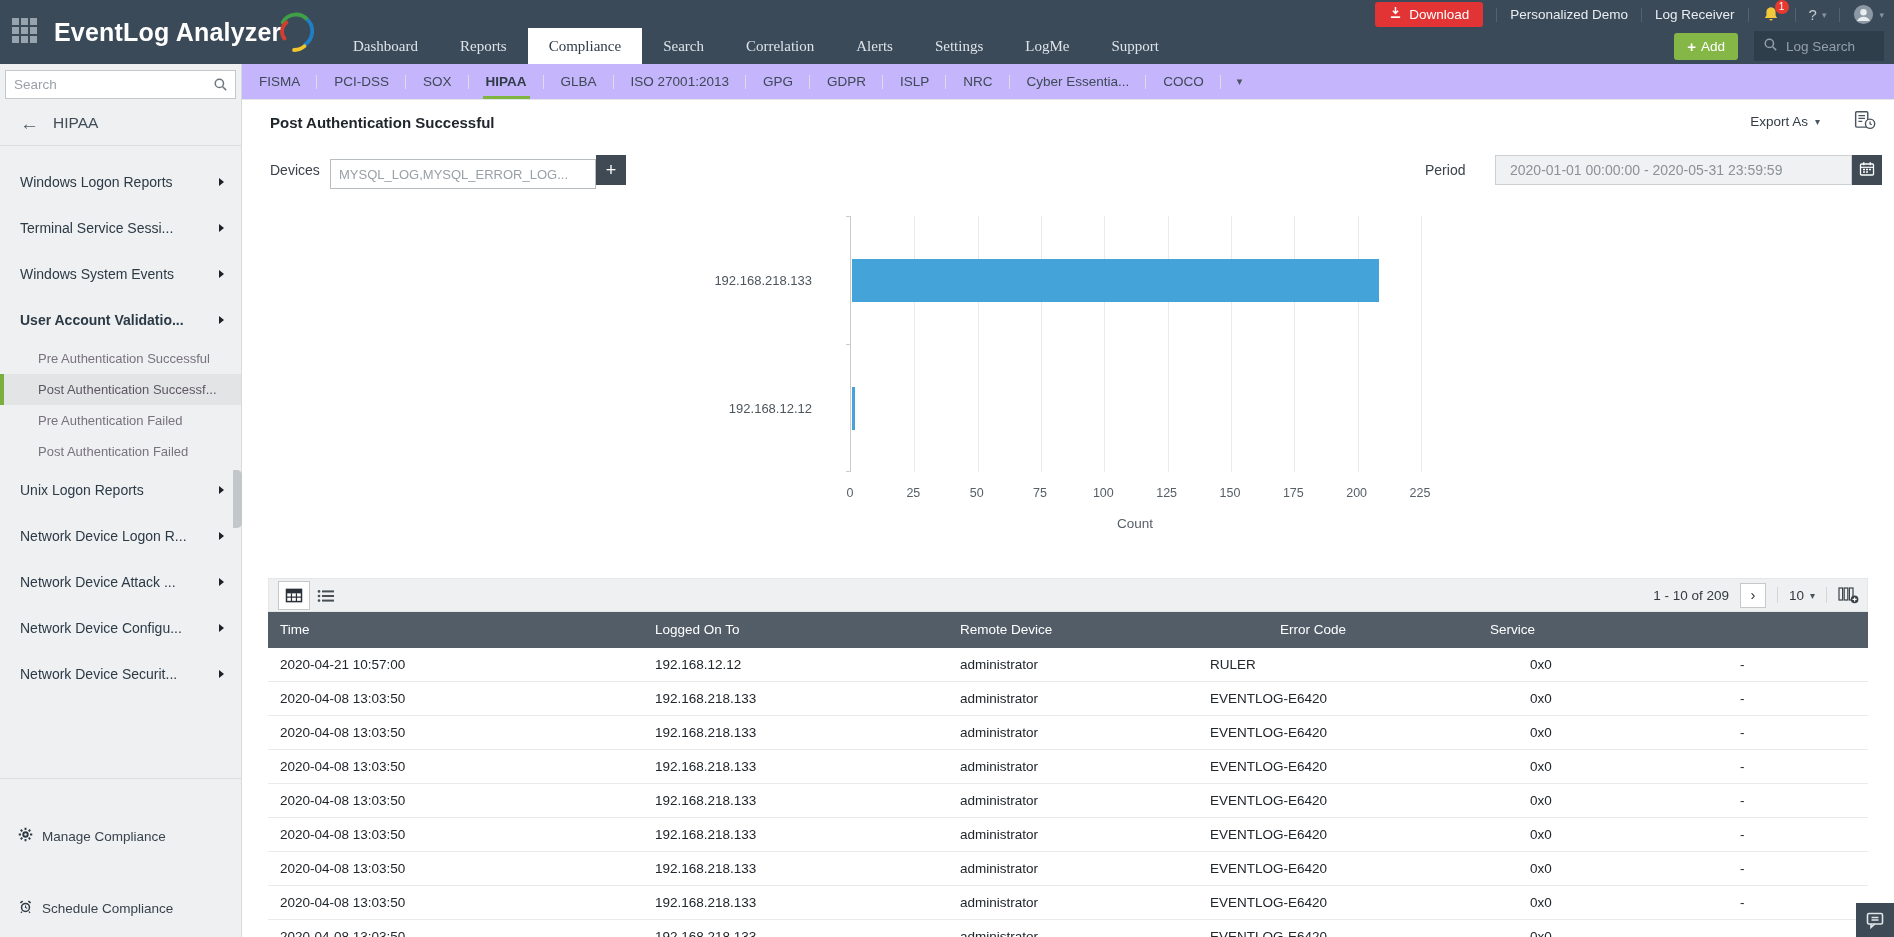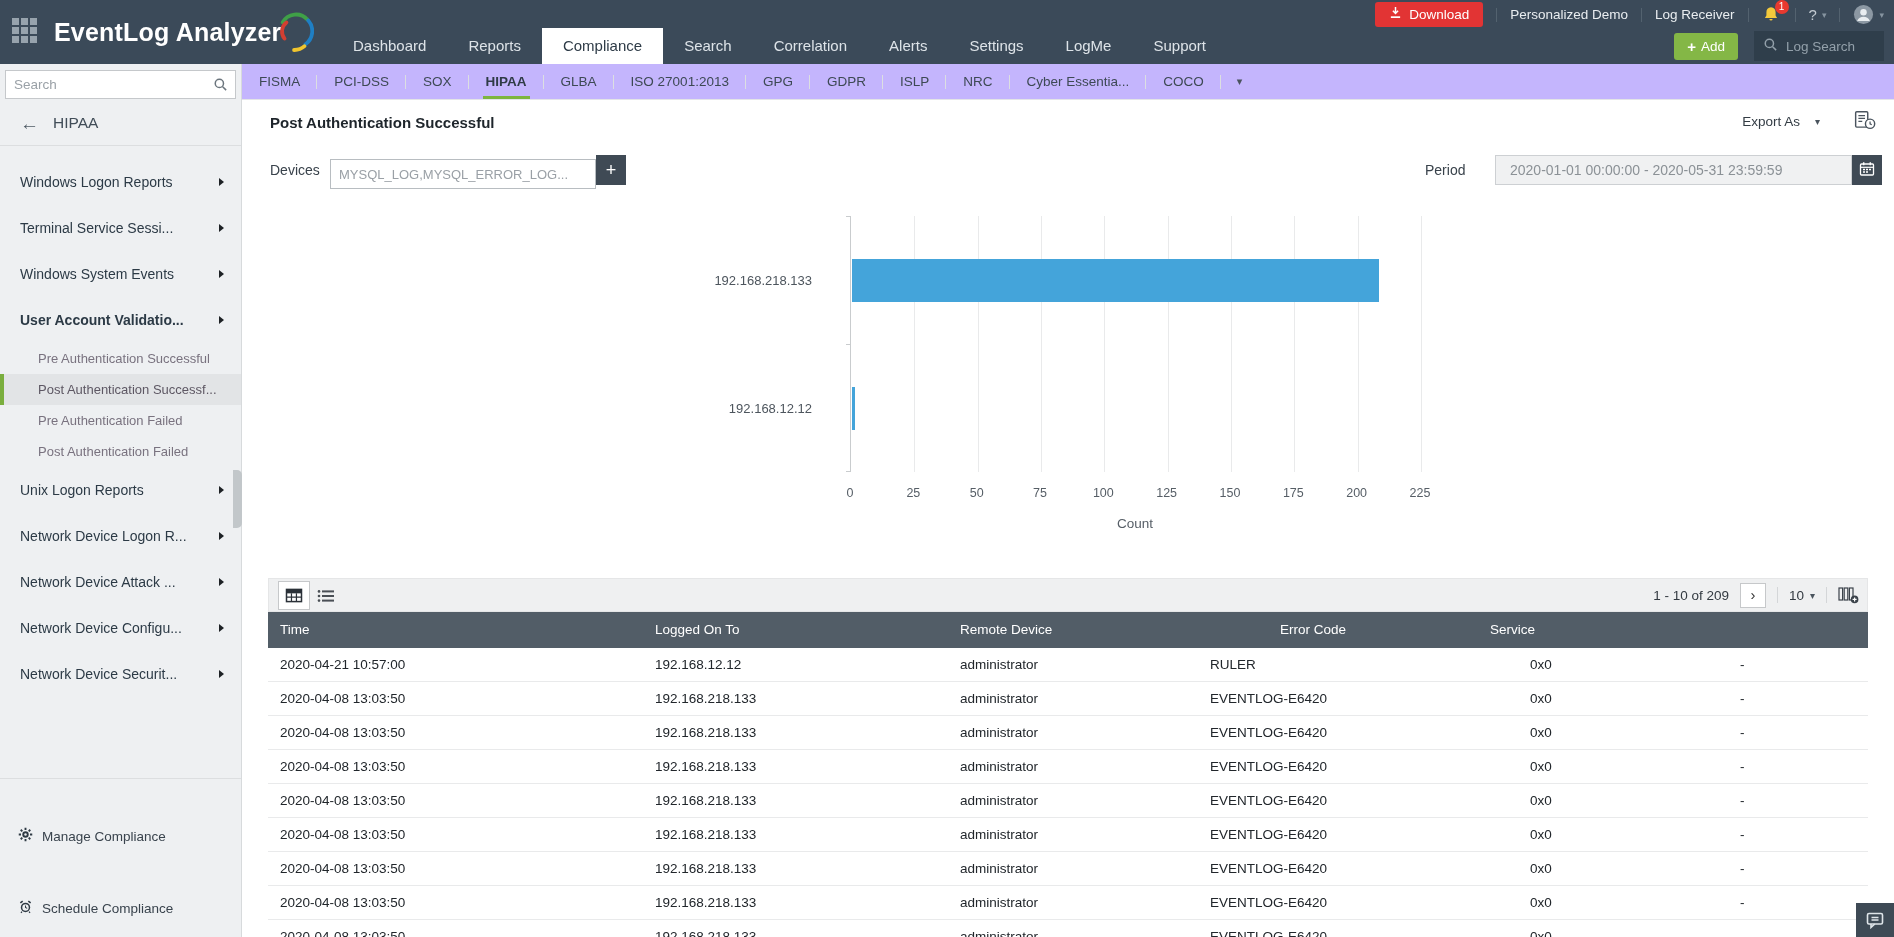--- a/index.html
+++ b/index.html
@@ -8,21 +8,21 @@
   #app { position:relative; width:1894px; height:937px; background:#fff; }
 
   
   .topbar { position:absolute; left:0; top:0; width:100%; height:64px; background:#3b4a59; }
   .menu-grid { position:absolute; left:12px; top:18px; width:26px; height:26px;
     display:grid; grid-template-columns:repeat(3,7px); grid-template-rows:repeat(3,7px); gap:2px; cursor:pointer; }
   .menu-grid span { background:#97a3ad; }
   .logo { position:absolute; left:54px; top:13px; display:flex; align-items:flex-start; cursor:pointer; }
   .logo-text { color:#fff; font-size:25px; font-weight:700; letter-spacing:0.2px; line-height:38px; }
   .logo-swoosh { margin-left:-6px; margin-top:-4px; }
-  .main-nav { position:absolute; left:332px; bottom:0; height:36px; display:flex; }
+  .main-nav { position:absolute; left:332px; bottom:0; height:36px; display:flex;font-family:Liberation Serif, serif; }
   .nav-item { padding:0 21px; line-height:36px; font-size:15px; color:#dde3e8; cursor:pointer; }
   .nav-item.active { background:#fff; color:#2e3b47; }
   .util { position:absolute; top:0; right:10px; height:29px; display:flex; align-items:center; color:#e9edf0; font-size:13.5px; }
   .util .sep { width:1px; height:14px; background:#53626f; margin:0 13px; }
   .dl-btn { display:flex; align-items:center; gap:7px; background:#e23434; color:#fff; border:none;
     font-size:13.5px; padding:4px 14px 5px; border-radius:3px; cursor:pointer; font-family:inherit; }
   .util-link { cursor:pointer; }
   .bell-wrap { position:relative; cursor:pointer; width:20px; height:20px; }
   .badge { position:absolute; top:-5px; right:-7px; min-width:14px; height:14px; background:#e8392f;
     color:#fff; font-size:10px; line-height:14px; text-align:center; border-radius:8px; padding:0 3px; }
@@ -71,21 +71,21 @@
   .sb-footer { position:absolute; left:0; right:0; bottom:14px; }
   .sb-footer .sb-divider { margin:0 0 12px 0; }
   .sb-foot-item { display:flex; align-items:center; gap:9px; height:30px; padding-left:18px;
     font-size:13.5px; color:#39434d; cursor:pointer;margin-top:42px; }
   .sb-handle { position:absolute; right:-1px; top:406px; width:9px; height:58px; background:#c2c7ca;
     border-radius:0 5px 5px 0; cursor:pointer; }
 
   
   .main { position:absolute; left:242px; top:100px; right:0; bottom:0; background:#fff; overflow:hidden; }
   .page-title { position:absolute; left:28px; top:14px; font-size:15px; font-weight:700; color:#1e252b; }
-  .export-wrap { position:absolute; right:74px; top:14px; display:flex; align-items:center; gap:15px;
+  .export-wrap { position:absolute; right:74px; top:14px; display:flex; align-items:center; gap:7px;
     font-size:13.5px; color:#333c44; cursor:pointer; }
   .export-wrap .caret2 { font-size:10px; color:#4a545e; }
   .sched-icon { position:absolute; right:18px; top:10px; cursor:pointer; }
 
   .filter-row { position:absolute; left:0; top:55px; right:0; height:32px; }
   .fld-label { position:absolute; font-size:14px; color:#39424b; line-height:30px; }
   .devices-label { left:28px; }
   .devices-input { position:absolute; left:88px; top:4px; width:266px; height:30px; border:1px solid #b8bdc1;
     background:#fff; color:#9aa0a6; font-size:13px; padding:0 8px; outline:none; font-family:inherit; }
   .plus-btn { position:absolute; left:354px; top:0; width:30px; height:30px; background:#3f4a55; color:#fff;

